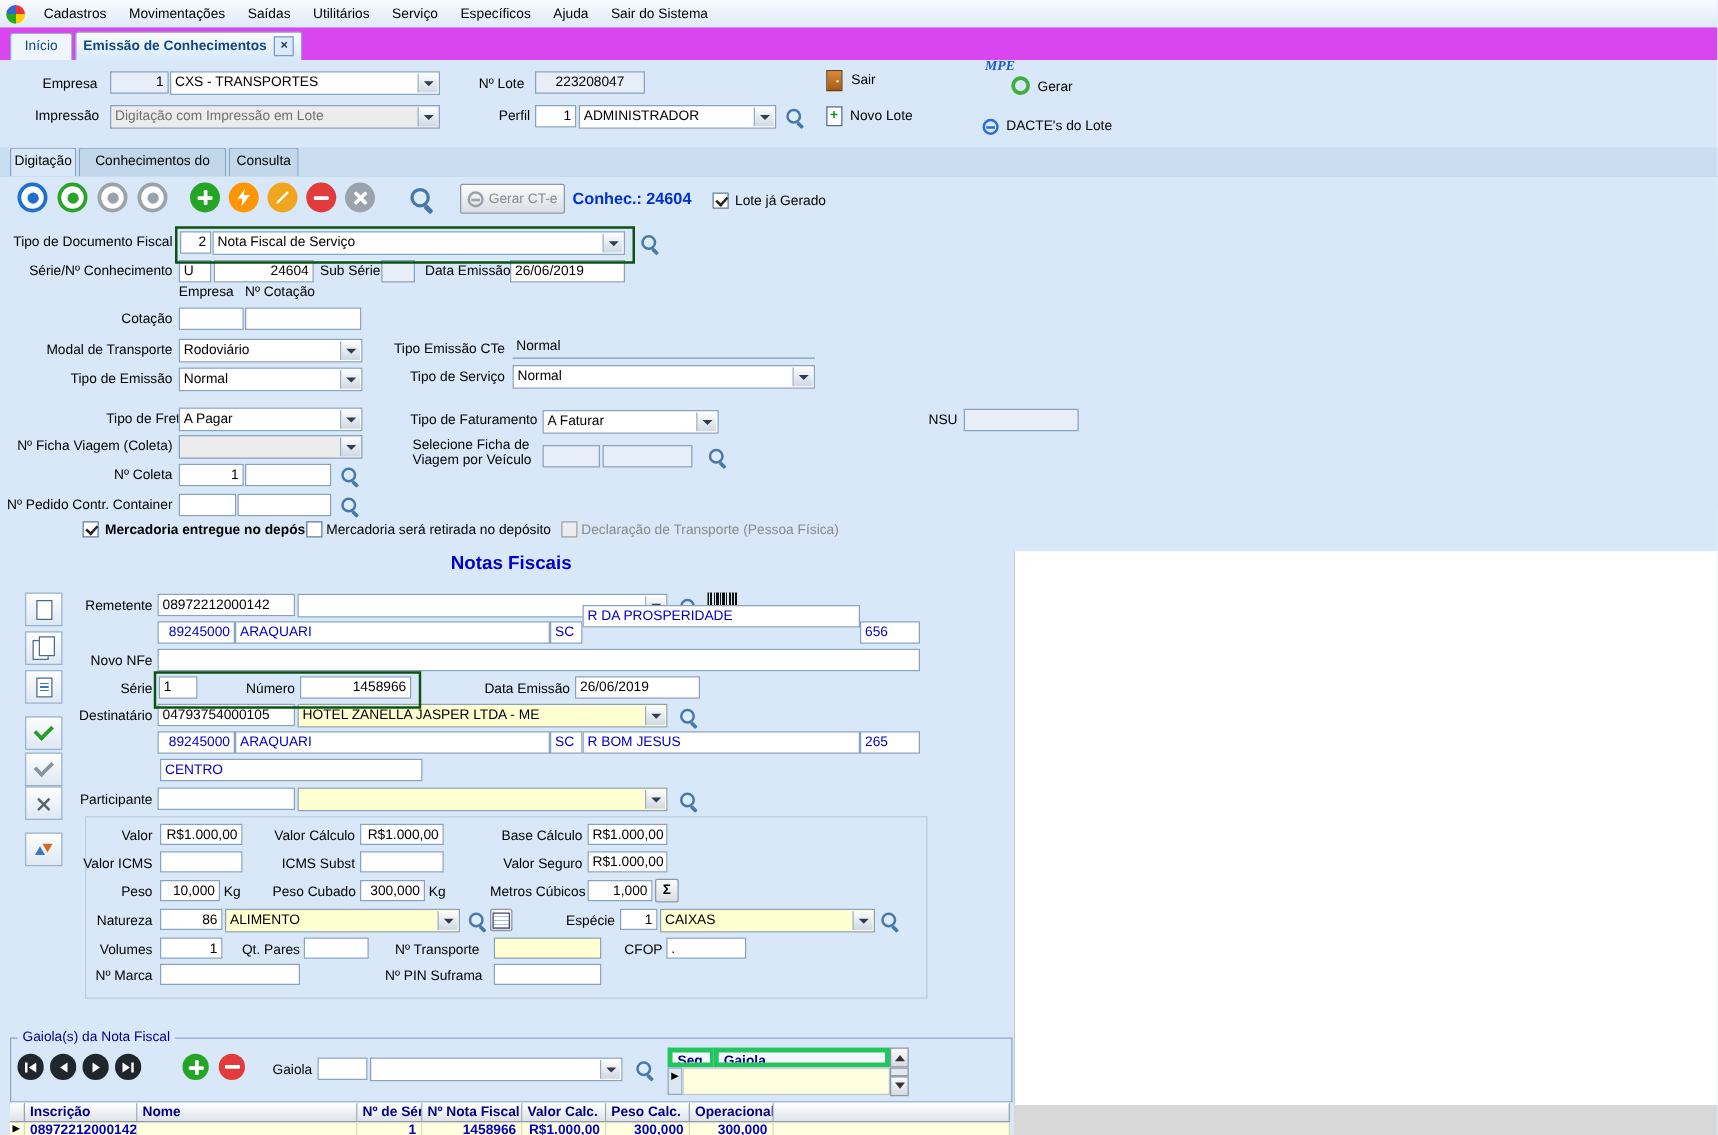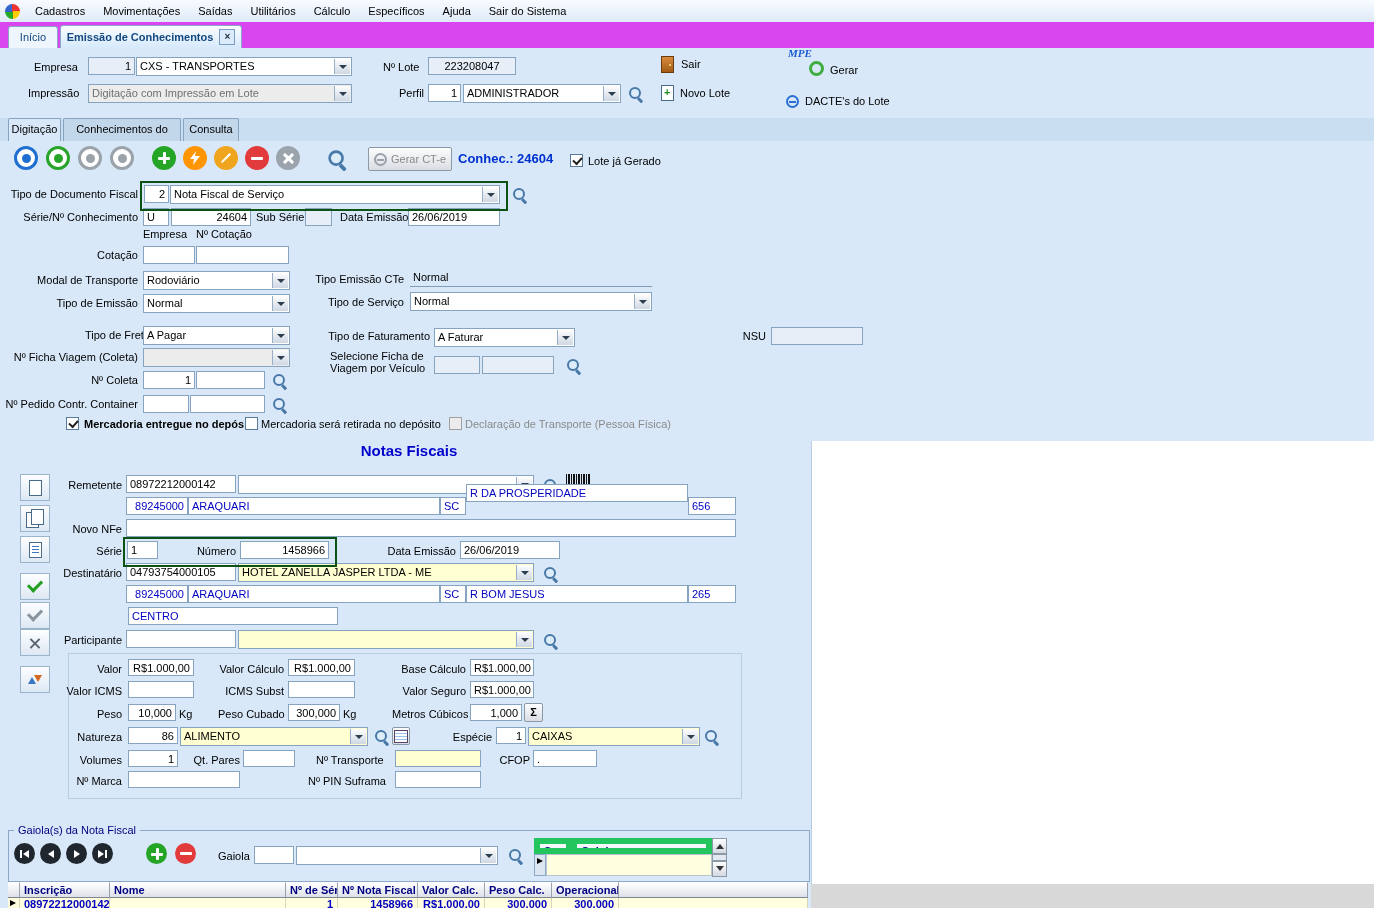--- a/index.html
+++ b/index.html
@@ -58,21 +58,21 @@
   .bars{position:absolute;background:repeating-linear-gradient(90deg,#111 0 1px,transparent 1px 2px,#111 2px 4px,transparent 4px 5px)}
   .door{display:inline-block;width:11px;height:15px;background:linear-gradient(#d98b3a,#a35c17);border:1px solid #6b3c0e;position:relative}
   .door::after{content:"";position:absolute;right:2px;top:7px;width:2px;height:2px;background:#ffe28a;border-radius:50%}
   .eicn{display:inline-block;width:13px;height:13px;border-radius:50%;border:2px solid #2a6fd4;box-sizing:border-box;position:relative}
   .eicn::after{content:"";position:absolute;left:1px;top:4px;width:7px;height:2px;background:#2a6fd4}
   .eicn.gyv{border-color:#9aa2ab}.eicn.gyv::after{background:#9aa2ab}
   .tblic{display:inline-block;width:12px;height:11px;border:1px solid #546;background:repeating-linear-gradient(#fff 0 2px,#9cc2ee 2px 3px)}
   .gh{position:absolute;box-sizing:border-box;height:16px;background:linear-gradient(#ffffff,#dde1e8);border-right:1px solid #99a2ad;border-bottom:1px solid #7c8590;border-top:1px solid #fff;font:bold 11px/15px "Liberation Sans",sans-serif;color:#000080;padding:0 4px;overflow:hidden;white-space:nowrap}
   .gc{position:absolute;box-sizing:border-box;height:13px;background:#ffffe0;border-right:1px solid #d8d8b8;font:bold 11px/12px "Liberation Sans",sans-serif;color:#0000c0;padding:0 4px;white-space:nowrap;overflow:hidden}
   .gc.rt{text-align:right}
-  .sh{position:absolute;box-sizing:border-box;height:16px;background:#f4f7fb;border:6px solid #22c55e;font:bold 11px/14px "Liberation Sans",sans-serif;color:#000080;padding:0 4px;white-space:nowrap;overflow:hidden}
+  .sh{position:absolute;box-sizing:border-box;height:16px;background:#f4f7fb;border:4px solid #22c55e;font:bold 11px/14px "Liberation Sans",sans-serif;color:#000080;padding:0 4px;white-space:nowrap;overflow:hidden}
   .tri{position:absolute;width:0;height:0;border-left:7px solid #000;border-top:4px solid transparent;border-bottom:4px solid transparent}
   .menubar{position:absolute;left:0;top:0;width:1374px;height:22px;background:linear-gradient(#f8fbff,#dfeaf8);border-bottom:1px solid #b8cce0;display:flex;align-items:center}
   .mi{font:11px/20px "Liberation Sans",sans-serif;padding:0 9px;cursor:pointer}
   .applogo{width:15px;height:15px;border-radius:50%;margin:0 6px 0 5px;background:conic-gradient(#e33 0 25%,#fc0 25% 50%,#2a2 50% 75%,#36c 75% 100%)}
   .tabstrip{position:absolute;left:0;top:22px;width:1374px;height:26px;background:#d946ef}
   .tab{position:absolute;box-sizing:border-box;border:1px solid #8ca8c8;border-bottom:none;border-radius:3px 3px 0 0;font:11px/20px "Liberation Sans",sans-serif;color:#14477e;text-align:center;cursor:pointer;background:#eef5fc}
   .tab.active{background:linear-gradient(#fafdff,#d6e9fb);font-weight:bold;display:flex;align-items:center;justify-content:center;gap:6px}
   .tabclose{display:inline-flex;align-items:center;justify-content:center;width:14px;height:14px;border:1px solid #7a9cc4;background:#dcebfa;font:bold 10px/10px "Liberation Sans",sans-serif;color:#234;cursor:pointer}
   .subtab{position:absolute;box-sizing:border-box;top:118px;height:23px;border:1px solid #86a3bf;border-bottom:none;border-radius:2px 2px 0 0;background:#c3d7eb;font:11px/21px "Liberation Sans",sans-serif;text-align:center;cursor:pointer}
   .subtab.active{background:#d8e8f8;z-index:3;font-weight:normal}
@@ -91,21 +91,21 @@
 <body>
 
 <div id="app">
 
   <div class="menubar">
     <span class="applogo"></span>
     <span class="mi">Cadastros</span>
     <span class="mi">Movimentações</span>
     <span class="mi">Saídas</span>
     <span class="mi">Utilitários</span>
-    <span class="mi">Cálculo</span>
+    <span class="mi">Serviço</span>
     <span class="mi">Específicos</span>
     <span class="mi">Ajuda</span>
     <span class="mi">Sair do Sistema</span>
   </div>
 
   <div class="tabstrip">
     <div class="tab" style="left:8px;top:4px;width:50px;height:22px">
       <span>Início</span>
     </div>
     <div class="tab active" style="left:60px;top:3px;width:182px;height:23px">

